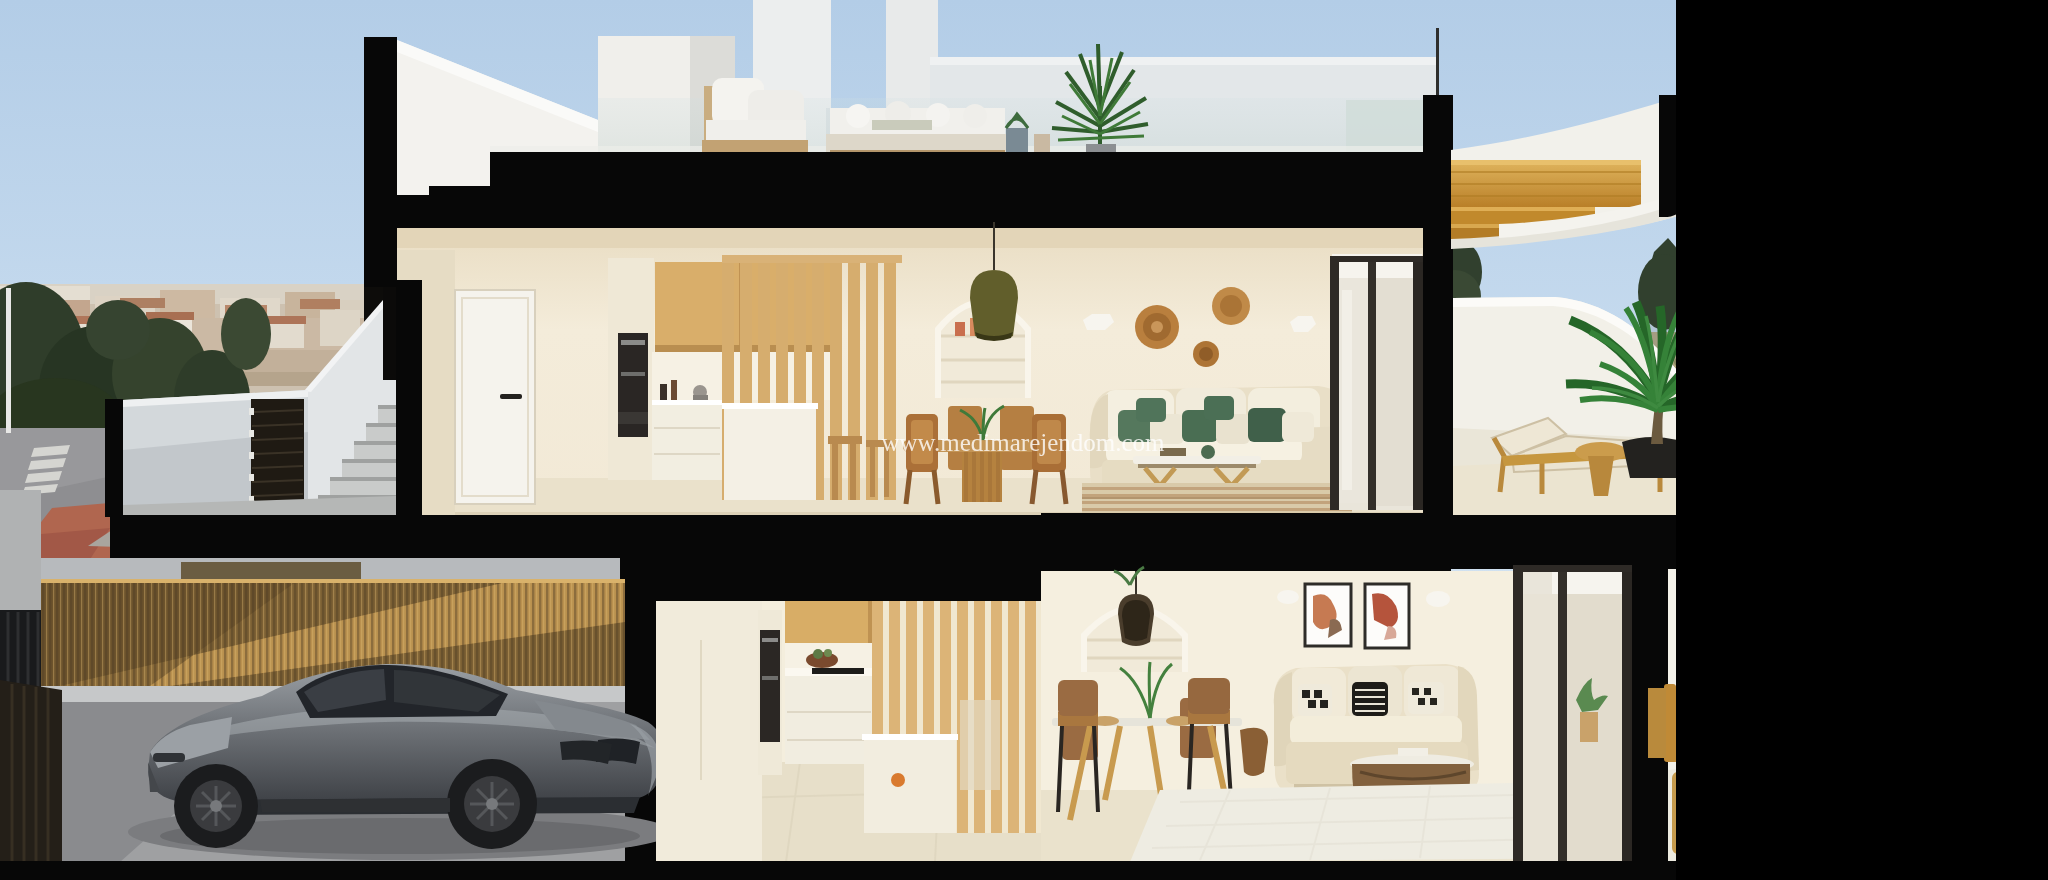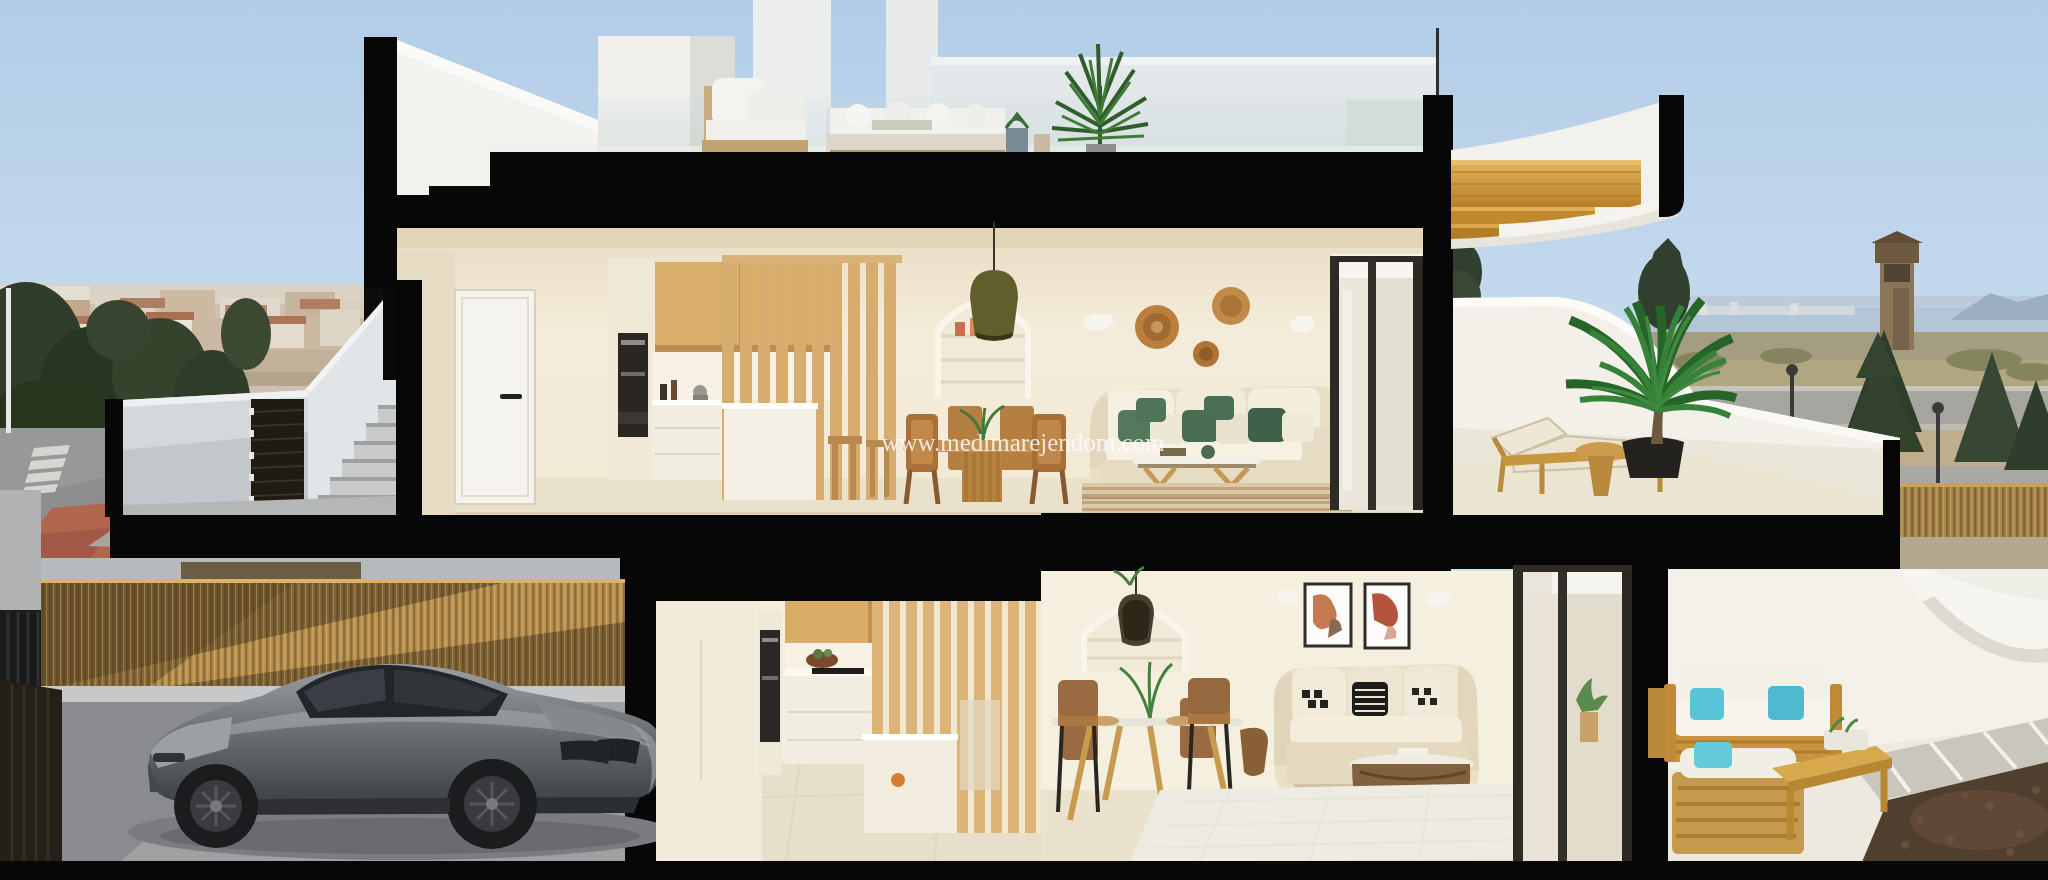--- a/index.html
+++ b/index.html
@@ -1,16 +1,16 @@
 <!DOCTYPE html>
 <html><head>
 <meta charset="utf-8">
 <style>
 html,body{margin:0;padding:0;background:#000;}
-#stage{position:relative;width:2048px;height:880px;overflow:hidden;font-family:"Liberation Sans",sans-serif;text-decoration:underline;}
+#stage{position:relative;width:1676px;height:880px;overflow:hidden;font-family:"Liberation Sans",sans-serif;text-decoration:underline;}
 svg{display:block}
 </style>
 </head>
 <body>
 <div id="stage">
 <svg width="2048" height="880" viewBox="0 0 2048 880">
 <defs>
 <linearGradient id="sky" x1="0" y1="0" x2="0" y2="1">
 <stop offset="0" stop-color="#b3cde7"></stop>
 <stop offset="0.45" stop-color="#c8dcEF"></stop>

